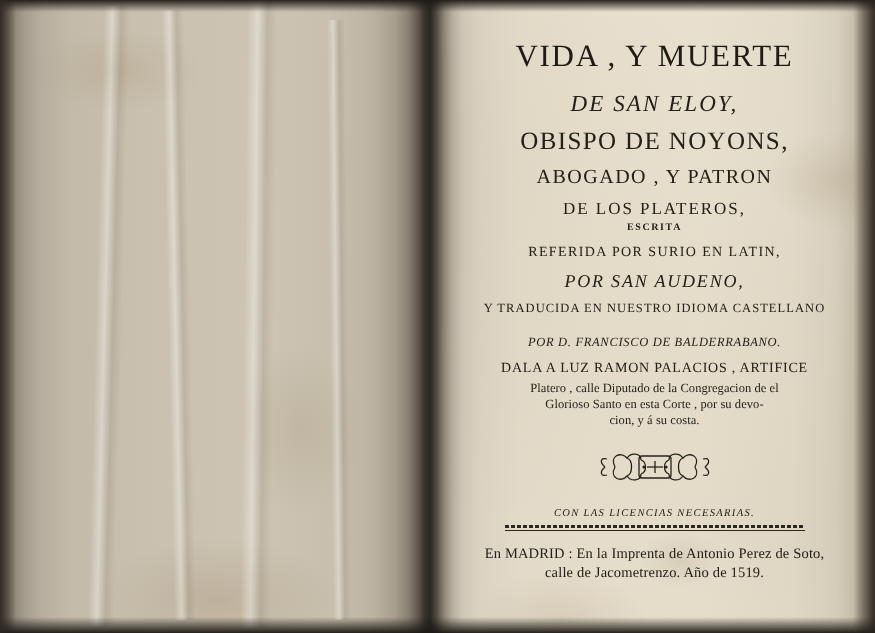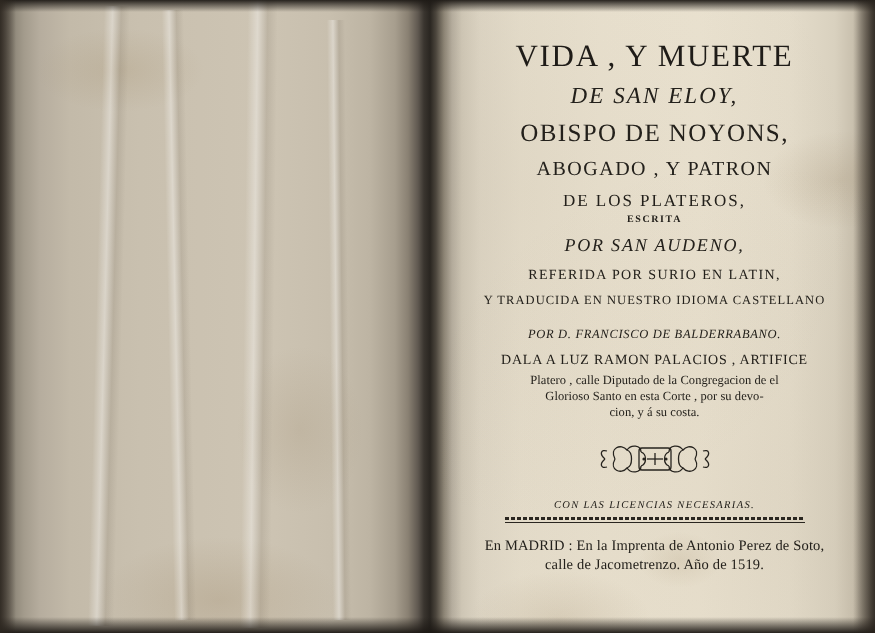--- a/index.html
+++ b/index.html
@@ -95,21 +95,21 @@
     letter-spacing: 0.04em;
     text-rendering: geometricPrecision;
   }
   .l1 {
     margin-top: 38px;
     font-size: 31px;
     letter-spacing: 0.055em;
     color: #1f1c18;
   }
   .l2 {
-    margin-top: 9px;
+    margin-top: 17px;
     font-size: 23px;
     font-style: italic;
     letter-spacing: 0.09em;
   }
   .l3 {
     margin-top: 11px;
     font-size: 25px;
     letter-spacing: 0.055em;
   }
   .l4 {
@@ -243,22 +243,22 @@
   </div>
 
   <div class="title-page">
 
     <div class="ln l1">VIDA , Y MUERTE</div>
     <div class="ln l2">DE SAN ELOY,</div>
     <div class="ln l3">OBISPO DE NOYONS,</div>
     <div class="ln l4">ABOGADO , Y PATRON</div>
     <div class="ln l5">DE LOS PLATEROS,</div>
     <div class="ln l6">ESCRITA</div>
+    <div class="ln l8">REFERIDA POR SURIO EN LATIN,</div>
     <div class="ln l7">POR SAN AUDENO,</div>
-    <div class="ln l8">REFERIDA POR SURIO EN LATIN,</div>
     <div class="ln l9">Y TRADUCIDA EN NUESTRO IDIOMA CASTELLANO</div>
     <div class="ln l10">POR D. FRANCISCO DE BALDERRABANO.</div>
     <div class="ln l11">DALA A LUZ RAMON PALACIOS , ARTIFICE</div>
     <div class="ln l12">Platero , calle Diputado de la Congregacion de el</div>
     <div class="ln l13">Glorioso Santo en esta Corte , por su devo-</div>
     <div class="ln l14">cion, y á su costa.</div>
 
     <div class="ornament-wrap">
       <svg class="ornament" width="120" height="42" viewBox="0 0 120 42">
         <g fill="none" stroke="#26231e" stroke-width="1.3">

